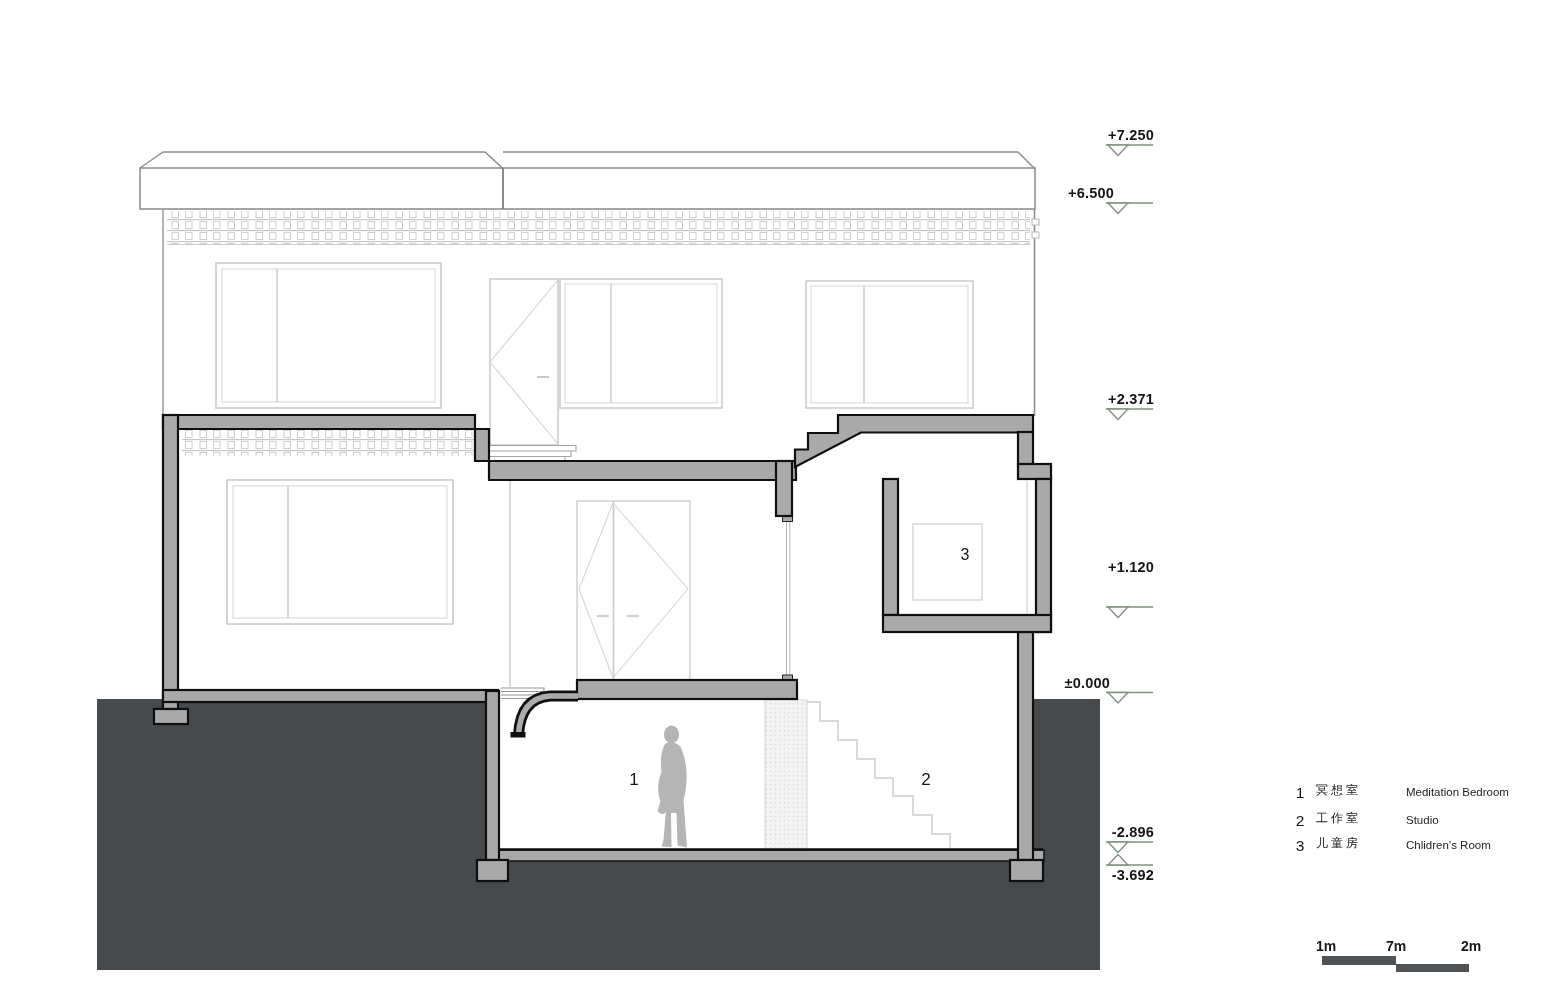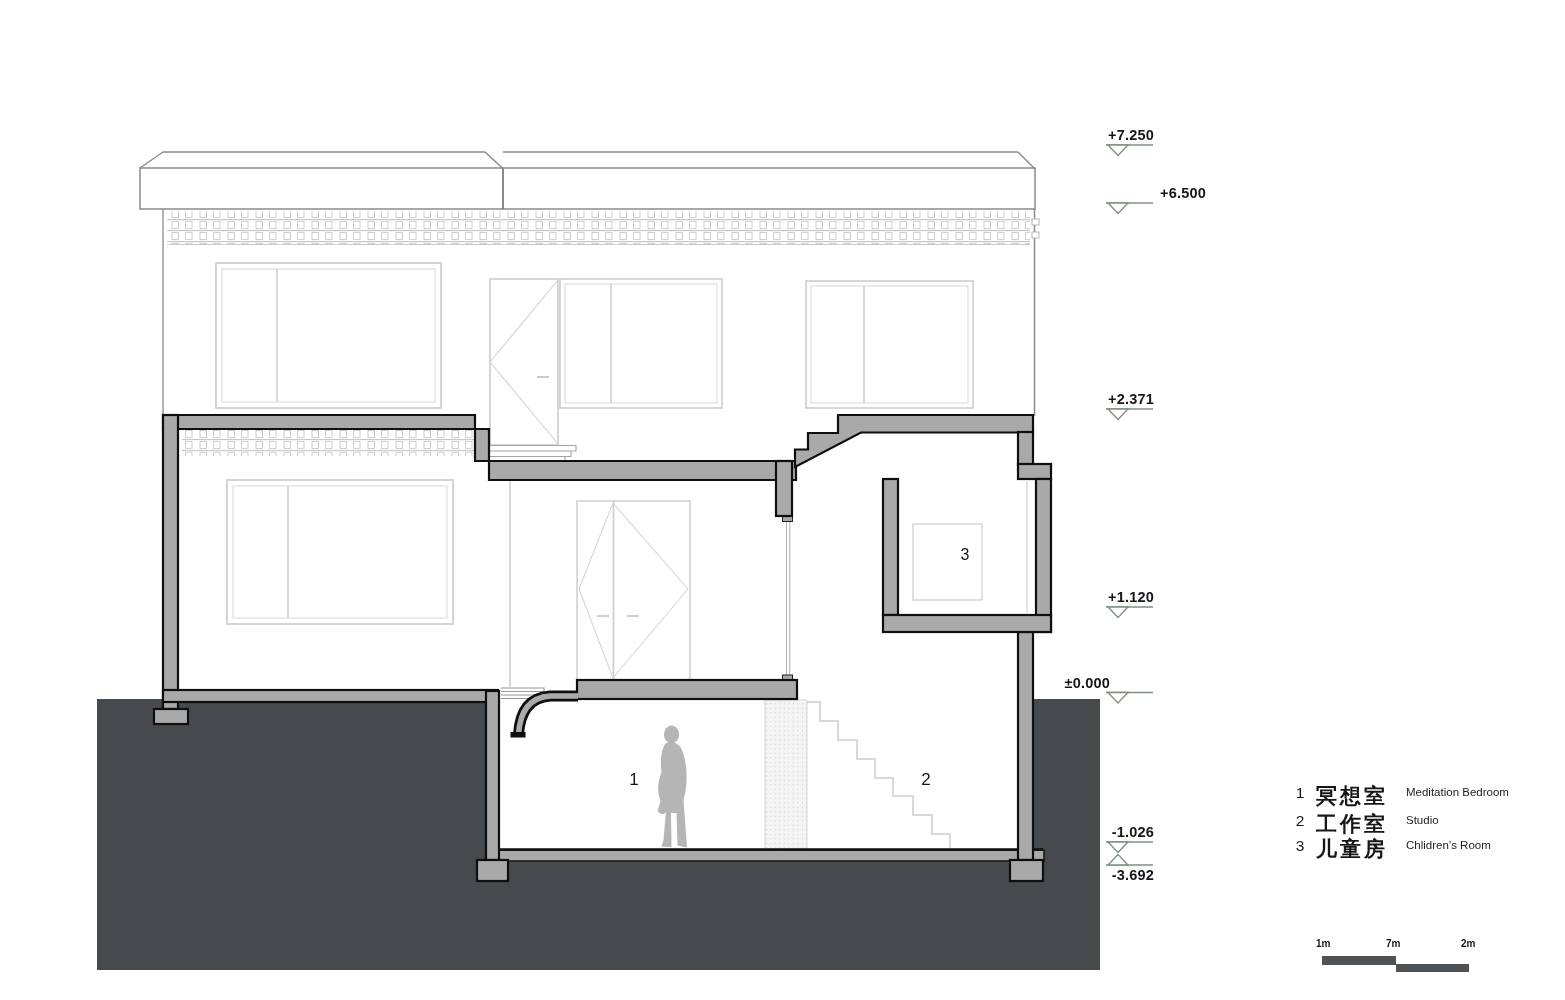--- a/index.html
+++ b/index.html
@@ -3,23 +3,23 @@
 <meta charset="utf-8">
 <style>
   html,body{margin:0;padding:0;background:#fff;}
   .canvas{position:relative;width:1565px;height:1000px;background:#ffffff;overflow:hidden;
           font-family:"Liberation Sans", sans-serif;color:#161616;margin-top:32px;}
   .canvas svg{position:absolute;left:0;top:0;}
   .abs{position:absolute;}
   .marker-text{width:62px;text-align:right;font-size:14.5px;font-weight:700;letter-spacing:.2px;line-height:17px;}
   .room-num{width:22px;text-align:center;font-size:17px;font-weight:500;}
   .legend-num{width:16px;text-align:center;font-size:15.5px;font-weight:500;}
-  .legend-cn{width:110px;text-align:left;font-size:21px;font-weight:700;letter-spacing:3px;}
+  .legend-cn{width:110px;text-align:left;font-size:12px;font-weight:400;letter-spacing:3px;}
   .legend-en{width:170px;text-align:left;font-size:11.5px;font-weight:400;color:#1d1d1d;}
-  .scale-label{width:30px;font-size:10px;font-weight:700;}
+  .scale-label{width:30px;font-size:14px;font-weight:700;}
   .scale-bar{position:absolute;background:#505356;}
 </style>
 </head>
 <body>
 
 <div class="canvas">
 
 <svg width="1565" height="1000" viewBox="0 0 1565 1000">
   <defs>
     <pattern id="bricks" width="28" height="11" patternUnits="userSpaceOnUse">
@@ -176,25 +176,25 @@
     <line x1="1106" y1="660.5" x2="1153" y2="660.5"></line> 
         <polygon points="1108,660.5 1128,660.5 1118,671"></polygon>
     <line x1="1106" y1="810" x2="1153" y2="810"></line>   
         <polygon points="1108,810 1128,810 1118,820.5"></polygon>
     <line x1="1106" y1="833" x2="1153" y2="833"></line>   
         <polygon points="1108,833 1128,833 1118,822.5"></polygon>
   </g>
 </svg>
 
 <div class="abs marker-text" style="left:1092px;top:95px">+7.250</div>
-<div class="abs marker-text" style="left:1144px;top:153px">+6.500</div>
+<div class="abs marker-text" style="left:1052px;top:153px">+6.500</div>
 <div class="abs marker-text" style="left:1092px;top:359px">+2.371</div>
-<div class="abs marker-text" style="left:1092px;top:557px">+1.120</div>
+<div class="abs marker-text" style="left:1092px;top:527px">+1.120</div>
 <div class="abs marker-text" style="left:1048px;top:642.5px">±0.000</div>
-<div class="abs marker-text" style="left:1092px;top:792px">-1.026</div>
+<div class="abs marker-text" style="left:1092px;top:792px">-2.896</div>
 <div class="abs marker-text" style="left:1092px;top:835px">-3.692</div>
 
 <div class="abs room-num" style="left:623px;top:738px">1</div>
 <div class="abs room-num" style="left:915px;top:738px">2</div>
 <div class="abs room-num" style="left:954px;top:514px;font-size:16px">3</div>
 
 <div class="abs" style="left:1292px;top:750px;width:280px;">
   <div class="abs" style="left:0;top:0">
     <div class="abs legend-num" style="left:0;top:2px">1</div>
     <div class="abs legend-cn" style="left:24px;top:0">冥想室</div>

